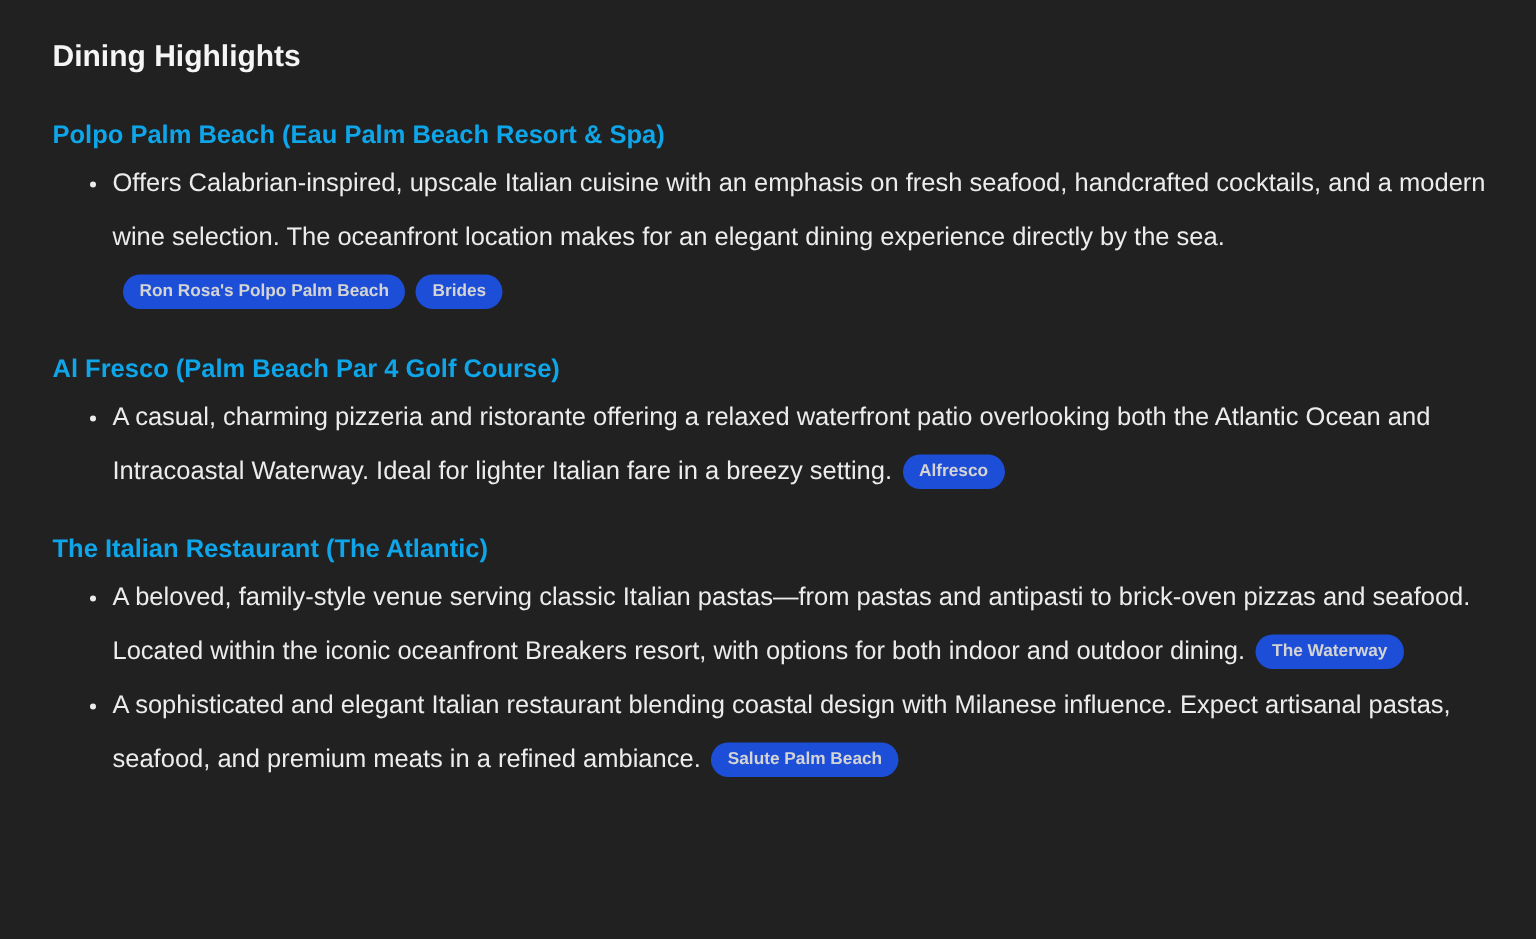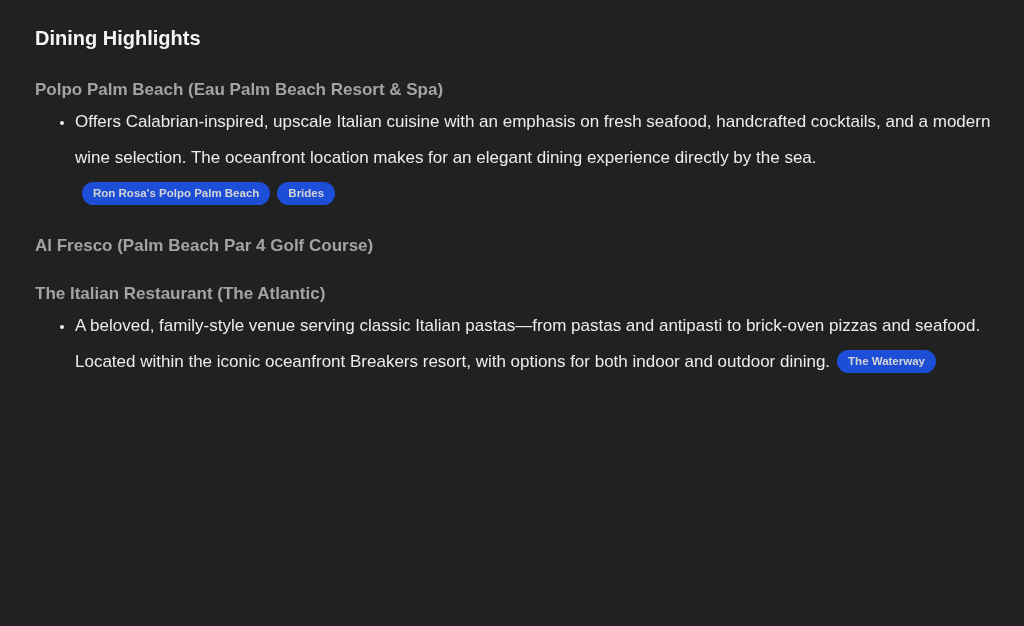--- a/index.html
+++ b/index.html
@@ -23,21 +23,21 @@
     font-size: 20px;
     line-height: 28px;
     font-weight: 700;
     color: #f5f5f5;
   }
   .sec-heading {
     margin: 20px 0 0 0;
     font-size: 17px;
     line-height: 28px;
     font-weight: 700;
-    color: #a3a3a3;
+    color: #0ea5e9;
   }
   .doc section:first-of-type .sec-heading { margin-top: 0; }
   ul.bullets {
     margin: 0;
     padding: 0 0 0 40px;
     list-style: disc;
   }
   ul.bullets li {
     font-size: 17px;
     line-height: 36px;
@@ -68,25 +68,31 @@
 
   <section>
     <p class="sec-heading">Polpo Palm Beach (Eau Palm Beach Resort &amp; Spa)</p>
     <ul class="bullets">
       <li><span>Offers Calabrian-inspired, upscale Italian cuisine with an emphasis on fresh seafood, handcrafted cocktails, and a modern wine selection. The oceanfront location makes for an elegant dining experience directly by the sea.</span><span class="pill">Ron Rosa's Polpo Palm Beach</span><span class="pill">Brides</span></li>
     </ul>
   </section>
 
   <section>
     <p class="sec-heading">Al Fresco (Palm Beach Par 4 Golf Course)</p>
+    <ul class="bullets">
+      <li><span>A casual, charming pizzeria and ristorante offering a relaxed waterfront patio overlooking both the Atlantic Ocean and Intracoastal Waterway. Ideal for lighter Italian fare in a breezy setting.</span><span class="pill">Alfresco</span></li>
+    </ul>
   </section>
 
   <section>
     <p class="sec-heading">The Italian Restaurant (The Atlantic)</p>
     <ul class="bullets">
       <li><span>A beloved, family-style venue serving classic Italian pastas—from pastas and antipasti to brick-oven pizzas and seafood. Located within the iconic oceanfront Breakers resort, with options for both indoor and outdoor dining.</span><span class="pill">The Waterway</span></li>
     </ul>
   </section>
 
   <section>
+    <ul class="bullets">
+      <li><span>A sophisticated and elegant Italian restaurant blending coastal design with Milanese influence. Expect artisanal pastas, seafood, and premium meats in a refined ambiance.</span><span class="pill">Salute Palm Beach</span></li>
+    </ul>
   </section>
 
 </div>
 
 </body></html>

